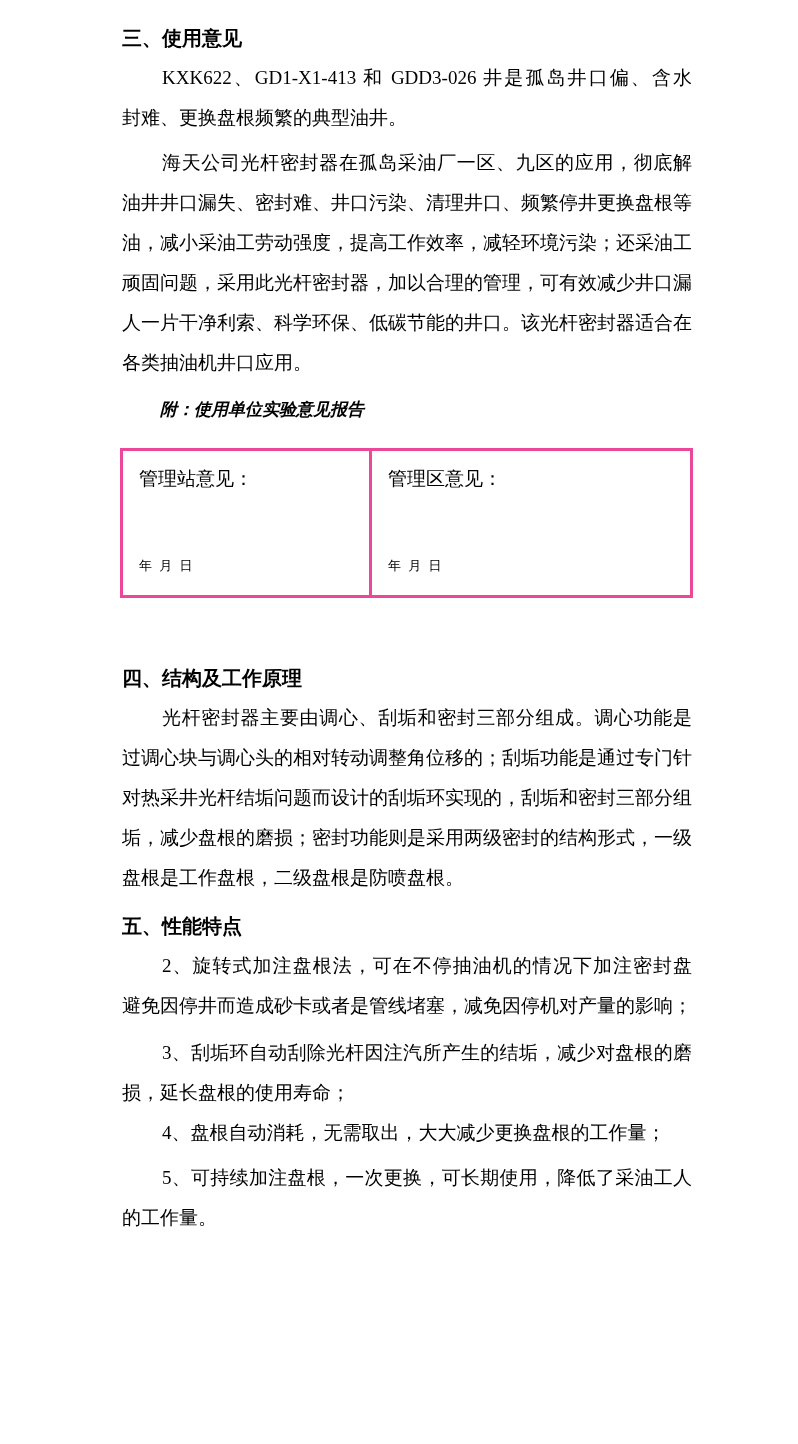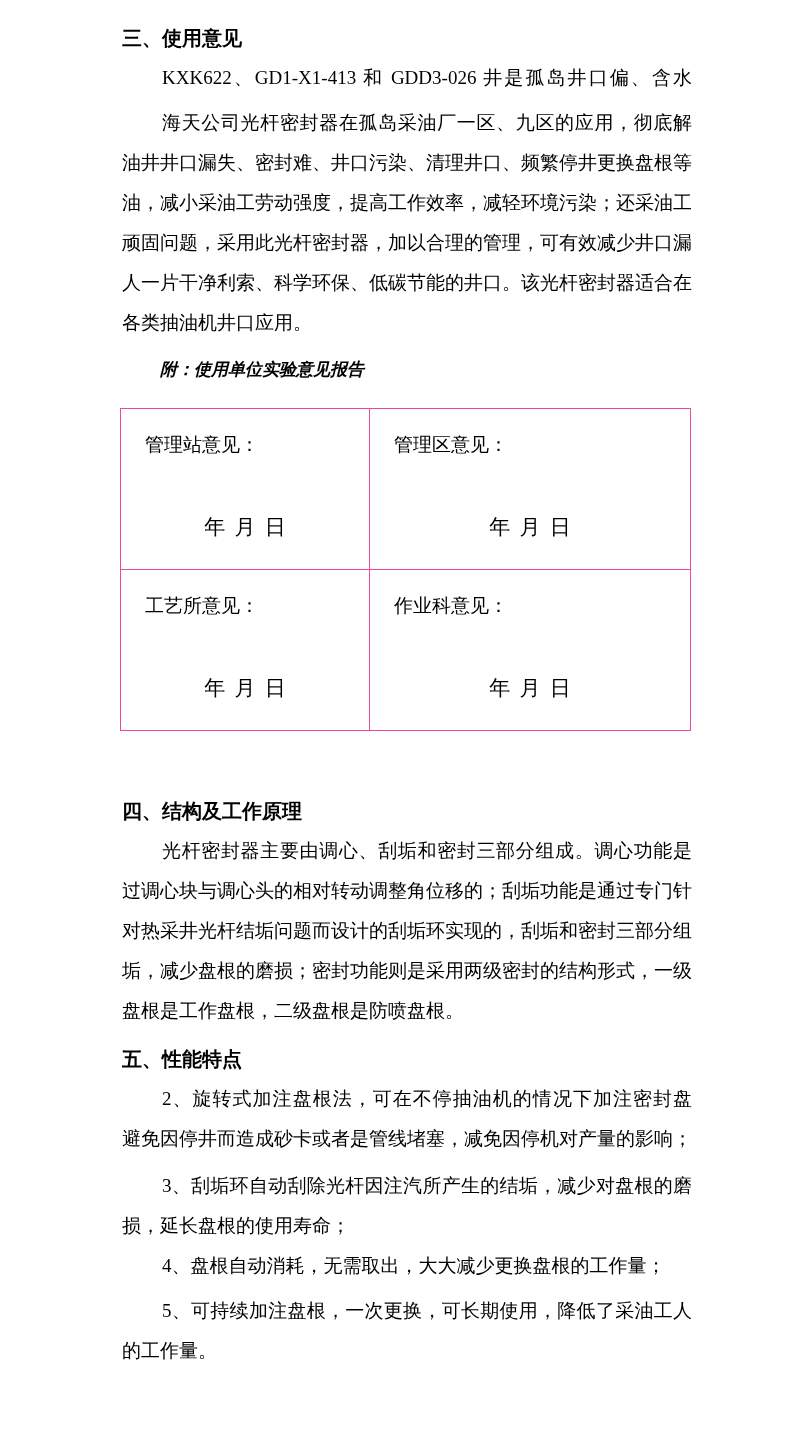--- a/index.html
+++ b/index.html
@@ -49,56 +49,57 @@
   .p2 { margin-top: 5px; }
   .attach-wrap { margin-top: 7px; }
   .tbl {
     margin-top: 18px;
     margin-left: -2px;
     width: 570px;
     border-collapse: collapse;
     table-layout: fixed;
   }
   .tbl td {
-    border: 1px solid #ec4899;
+    border: 3px solid #ec4899;
     vertical-align: top;
-    padding: 16px;
+    padding: 8px;
     height: 128px;
   }
   .tbl col.c1 { width: 249px; }
   .tbl col.c2 { width: 321px; }
   .cell {
     height: 128px;
     display: flex;
     flex-direction: column;
     justify-content: space-between;
     padding: 8px 8px 12px 8px;
     box-sizing: border-box;
   }
   .cell-label { font-size: 19px; line-height: 24px; }
   .cell-date {
-    font-size: 21px;
-    text-align: center;
+    font-size: 13px;
+    text-align: left;
     word-spacing: 4px;
   }
   .h4-wrap { margin-top: 60px; }
   .h5-wrap { margin-top: 8px; }
   .gap7 { margin-top: 7px; }
   .gap5 { margin-top: 5px; }
 </style>
 </head>
 <body>
 
 <div class="page">
   <div class="content">
 
     <div class="h">三、使用意见</div>
 
     <div>
       <div class="line full ind">KXK622、GD1-X1-413 和 GDD3-026 井是孤岛井口偏、含水高、密</div>
+      <div class="line">封难、更换盘根频繁的典型油井。</div>
     </div>
 
     <div class="p2">
       <div class="line full ind">海天公司光杆密封器在孤岛采油厂一区、九区的应用，彻底解决</div>
       <div class="line full">油井井口漏失、密封难、井口污染、清理井口、频繁停井更换盘根等</div>
       <div class="line full">油，减小采油工劳动强度，提高工作效率，减轻环境污染；还采油工</div>
       <div class="line full">顽固问题，采用此光杆密封器，加以合理的管理，可有效减少井口漏</div>
       <div class="line full">人一片干净利索、科学环保、低碳节能的井口。该光杆密封器适合在</div>
       <div class="line">各类抽油机井口应用。</div>
     </div>
@@ -116,34 +117,20 @@
           <tr>
         <td>
           <div class="cell">
             <div class="cell-label">管理站意见：</div>
             <div class="cell-date">年 月 日</div>
           </div>
         </td>
         <td>
           <div class="cell">
             <div class="cell-label">管理区意见：</div>
-            <div class="cell-date">年 月 日</div>
-          </div>
-        </td>
-      </tr>
-      <tr>
-        <td>
-          <div class="cell">
-            <div class="cell-label">工艺所意见：</div>
-            <div class="cell-date">年 月 日</div>
-          </div>
-        </td>
-        <td>
-          <div class="cell">
-            <div class="cell-label">作业科意见：</div>
             <div class="cell-date">年 月 日</div>
           </div>
         </td>
       </tr>
     </tbody>
       </table>
 
     <div class="h4-wrap">
       <div class="h">四、结构及工作原理</div>
       <div class="line full ind">光杆密封器主要由调心、刮垢和密封三部分组成。调心功能是通</div>

